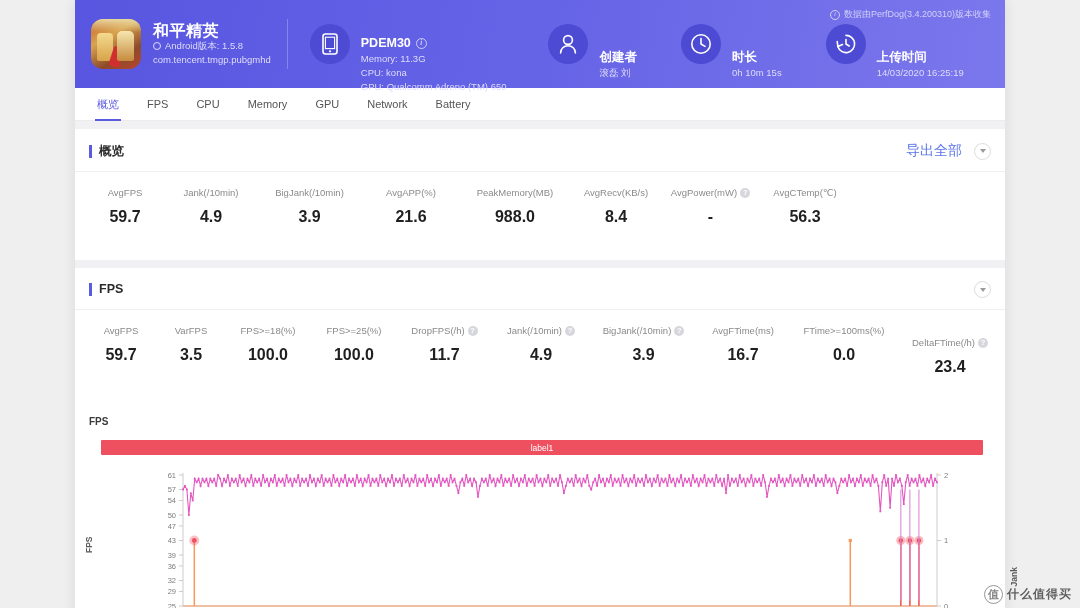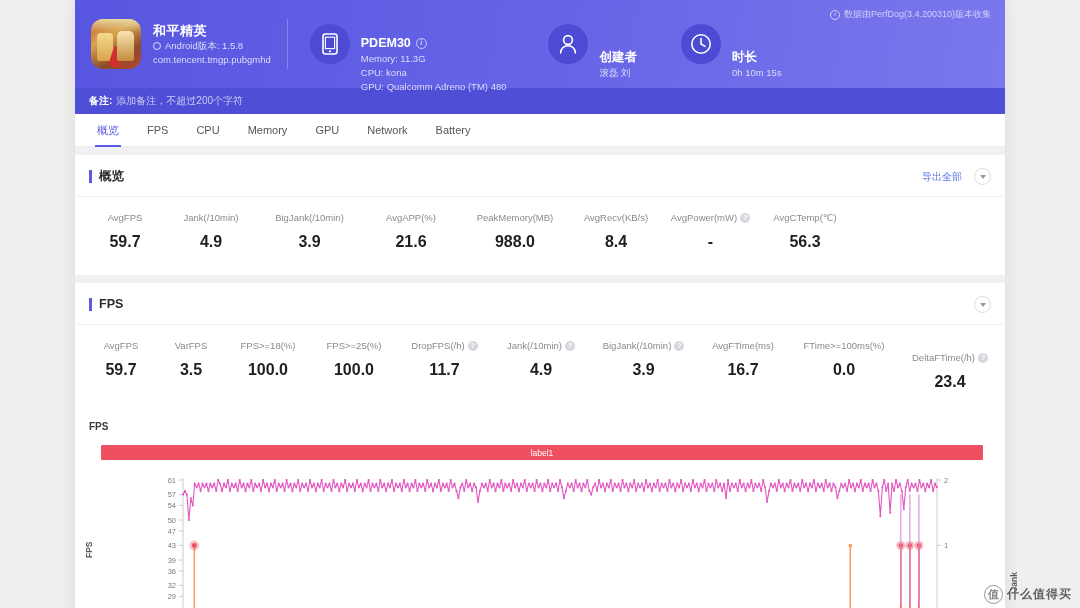--- a/index.html
+++ b/index.html
@@ -46,21 +46,21 @@
   }
   .app-icon .flare {
     position:absolute; left:0; top:0; right:0; height:13px;
     background: linear-gradient(180deg,#e8d9a0,rgba(200,120,50,0));
   }
   .app-icon .redmark {
     position:absolute; left:20px; bottom:2px; width:11px; height:20px;
     background:#cf2f2f; transform: rotate(18deg); border-radius:2px;
   }
   .app-meta { margin-left: 12px; color: #fff; }
-  .app-title { font-size: 13px; font-weight: bold; letter-spacing: .5px; line-height: 17px; }
+  .app-title { font-size: 16px; font-weight: bold; letter-spacing: .5px; line-height: 17px; }
   .app-line { font-size: 9.5px; color: #dedcfa; line-height: 14px; display:flex; align-items:center; }
   .android-dot {
     display:inline-block; width:8px; height:8px; border-radius:50%;
     border:1.4px solid #dedcfa; margin-right:4px; position:relative; flex:0 0 8px;
   }
 
   .circ {
     width: 40px; height: 40px; border-radius: 50%; background: #4d4bd3;
     display: flex; align-items: center; justify-content: center; flex: 0 0 40px;
   }
@@ -107,28 +107,28 @@
   .card { background:#fff; margin: 0 0 8px 0; padding: 0; }
   .card-head {
     display:flex; align-items:center; justify-content:space-between;
     padding: 13px 14px 11px 14px; border-bottom: 1px solid #f0f0f0;
   }
   .card-title {
     font-size: 12.5px; font-weight: bold; color:#2b2b2b;
     border-left: 3px solid #5b5be0; padding-left: 7px; line-height: 13px;
   }
   .head-right { display:flex; align-items:center; gap:12px; }
-  .export-link { font-size:10px; color:#5b74e8; cursor:pointer; }
+  .export-link { font-size:14px; color:#5b74e8; cursor:pointer; }
   .round-btn {
     width: 17px; height:17px; border-radius:50%; border:1px solid #dcdcdc;
     display:flex; align-items:center; justify-content:center; background:#fff; cursor:pointer;
   }
   .caret { width:0;height:0;border-left:3px solid transparent;border-right:3px solid transparent;border-top:4px solid #9b9b9b; }
 
-  .stats { display:flex; padding: 14px 10px 24px 10px; }
+  .stats { display:flex; padding: 14px 10px 34px 10px; }
   .stat { flex: 0 0 auto; text-align:center; }
   .stat-label {
     font-size: 9.5px; color:#8a8a8a; line-height:14px; white-space:nowrap;
     display:flex; align-items:center; justify-content:center; gap:3px;
   }
   .q-badge {
     display:inline-flex; align-items:center; justify-content:center;
     width:10px; height:10px; border-radius:50%; background:#d6d6dd; color:#fff;
     font-size:7.5px; line-height:1; font-weight:bold;
   }
@@ -203,21 +203,21 @@
             <circle cx="8" cy="18.3" r="1.1" fill="#fff"></circle>
           </svg>
         </div>
         <div class="blk-meta">
           <div class="blk-title">
             <span>PDEM30</span>
             <span class="info-badge">i</span>
           </div>
           <div class="blk-sub">Memory: 11.3G</div>
           <div class="blk-sub">CPU: kona</div>
-          <div class="blk-sub">GPU: Qualcomm Adreno (TM) 480</div>
+          <div class="blk-sub">GPU: Qualcomm Adreno (TM) 650</div>
         </div>
       </div>
 
       <div class="hero-block" style="margin-left:26px;">
         <div class="circ">
           <svg width="20" height="22" viewBox="0 0 20 22">
             <circle cx="10" cy="7" r="4.4" fill="none" stroke="#fff" stroke-width="1.6"></circle>
             <path d="M2.6 20c0-4.3 3.3-7.2 7.4-7.2s7.4 2.9 7.4 7.2" fill="none" stroke="#fff" stroke-width="1.6" stroke-linecap="round"></path>
           </svg>
         </div>
@@ -233,26 +233,35 @@
             <circle cx="11" cy="11" r="9.2" fill="none" stroke="#fff" stroke-width="1.6"></circle>
             <path d="M11 5.6V11l4 2.4" fill="none" stroke="#fff" stroke-width="1.6" stroke-linecap="round" stroke-linejoin="round"></path>
           </svg>
         </div>
         <div class="blk-meta">
           <div class="blk-title">时长</div>
           <div class="blk-sub">0h 10m 15s</div>
         </div>
       </div>
 
+      <div class="hero-block" style="margin-left:28px;">
+        <div class="circ">
+          <svg width="22" height="22" viewBox="0 0 22 22">
+            <path d="M11 2.4a8.6 8.6 0 1 1-8.18 11.2" fill="none" stroke="#fff" stroke-width="1.6" stroke-linecap="round"></path>
+            <path d="M2.2 8.6l.7 5 4.6-2.1" fill="none" stroke="#fff" stroke-width="1.6" stroke-linecap="round" stroke-linejoin="round"></path>
+            <path d="M11 6.6V11l3.2 2" fill="none" stroke="#fff" stroke-width="1.6" stroke-linecap="round" stroke-linejoin="round"></path>
+          </svg>
+        </div>
+        <div class="blk-meta">
+          <div class="blk-title">上传时间</div>
+          <div class="blk-sub">14/03/2020 16:25:19</div>
+        </div>
+      </div>
     </div>
 
-    <div class="hero-note">
-      <span class="lbl">备注:</span>
-      <span>添加备注，不超过200个字符</span>
-    </div>
 
     <div class="tabbar" id="tabbar">
         <div class="tab active">概览</div>
         <div class="tab">FPS</div>
         <div class="tab">CPU</div>
         <div class="tab">Memory</div>
         <div class="tab">GPU</div>
         <div class="tab">Network</div>
         <div class="tab">Battery</div>
       </div>

